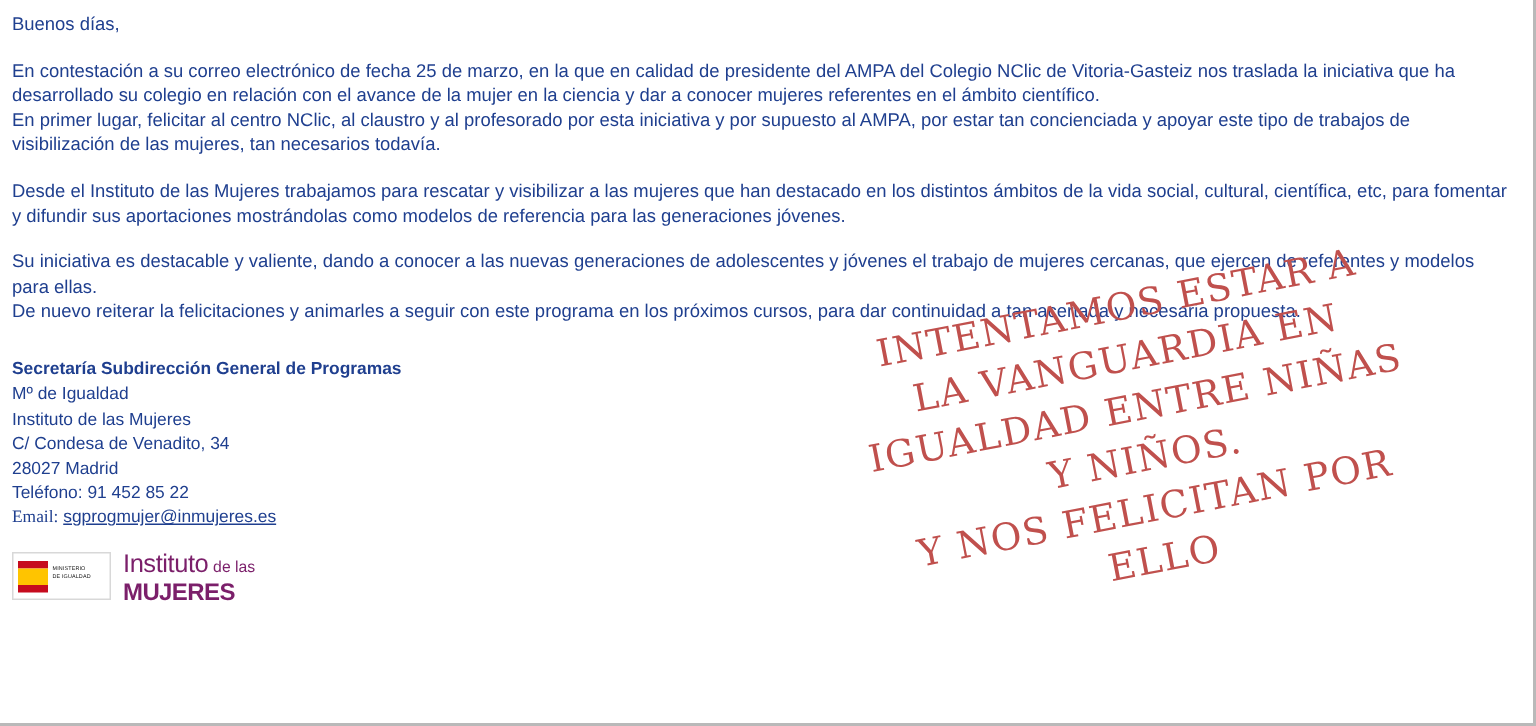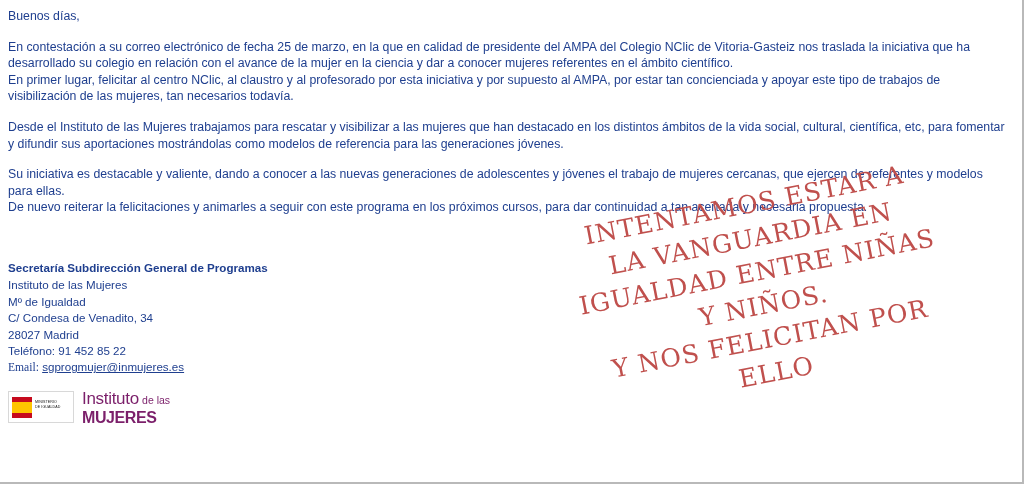--- a/index.html
+++ b/index.html
@@ -46,21 +46,21 @@
     font-size: 12.3px;
     line-height: 16.6px;
   }
   .letter p {
     margin: 0 0 14px 0;
   }
   .letter p.tight {
     margin: 0;
   }
   .signature {
-    margin-top: 44px;
+    margin-top: 22px;
     color: #1f3f8f;
     font-size: 11.6px;
     line-height: 16.4px;
   }
   .signature .sig-title {
     font-weight: bold;
     color: #1f3f8f;
     margin-bottom: 1px;
   }
   .signature .sig-line {
@@ -176,22 +176,22 @@
       <p>Buenos días,</p>
       <p class="tight">En contestación a su correo electrónico de fecha 25 de marzo, en la que en calidad de presidente del AMPA del Colegio NClic de Vitoria-Gasteiz nos traslada la iniciativa que  ha desarrollado su colegio en relación con el avance de la mujer en la ciencia y dar a conocer mujeres referentes en el ámbito científico.</p>
       <p>En primer lugar, felicitar al centro NClic, al claustro y al profesorado por esta iniciativa y por supuesto al AMPA, por estar tan concienciada y apoyar este tipo de trabajos de visibilización de las mujeres, tan necesarios todavía.</p>
       <p>Desde el Instituto de las Mujeres trabajamos para rescatar  y visibilizar a las mujeres que han  destacado en los distintos ámbitos de la vida social, cultural, científica, etc, para fomentar y difundir sus aportaciones mostrándolas como modelos de referencia para las generaciones jóvenes.</p>
       <p class="tight">Su iniciativa es destacable y valiente, dando a conocer a las nuevas generaciones de adolescentes y jóvenes el trabajo de mujeres cercanas, que ejercen de referentes y modelos para ellas.</p>
       <p>De nuevo reiterar la felicitaciones y animarles a seguir con este programa en los próximos cursos, para dar continuidad a tan acertada y necesaria propuesta.</p>
     </div>
 
     <div class="signature">
       <div class="sig-title">Secretaría Subdirección General de Programas</div>
+      <div class="sig-line">Mº de Igualdad</div>
       <div class="sig-line">Instituto de las Mujeres</div>
-      <div class="sig-line">Mº de Igualdad</div>
       <div class="sig-line">C/ Condesa de Venadito, 34</div>
       <div class="sig-line">28027 Madrid</div>
       <div class="sig-line">Teléfono: 91 452 85 22</div>
       <div class="sig-line">
         <span class="sig-email-label">Email:</span>
         <a class="sig-email-link" href="#">sgprogmujer@inmujeres.es</a>
       </div>
 
       <div class="logo-block">
         <div class="flag-box">

